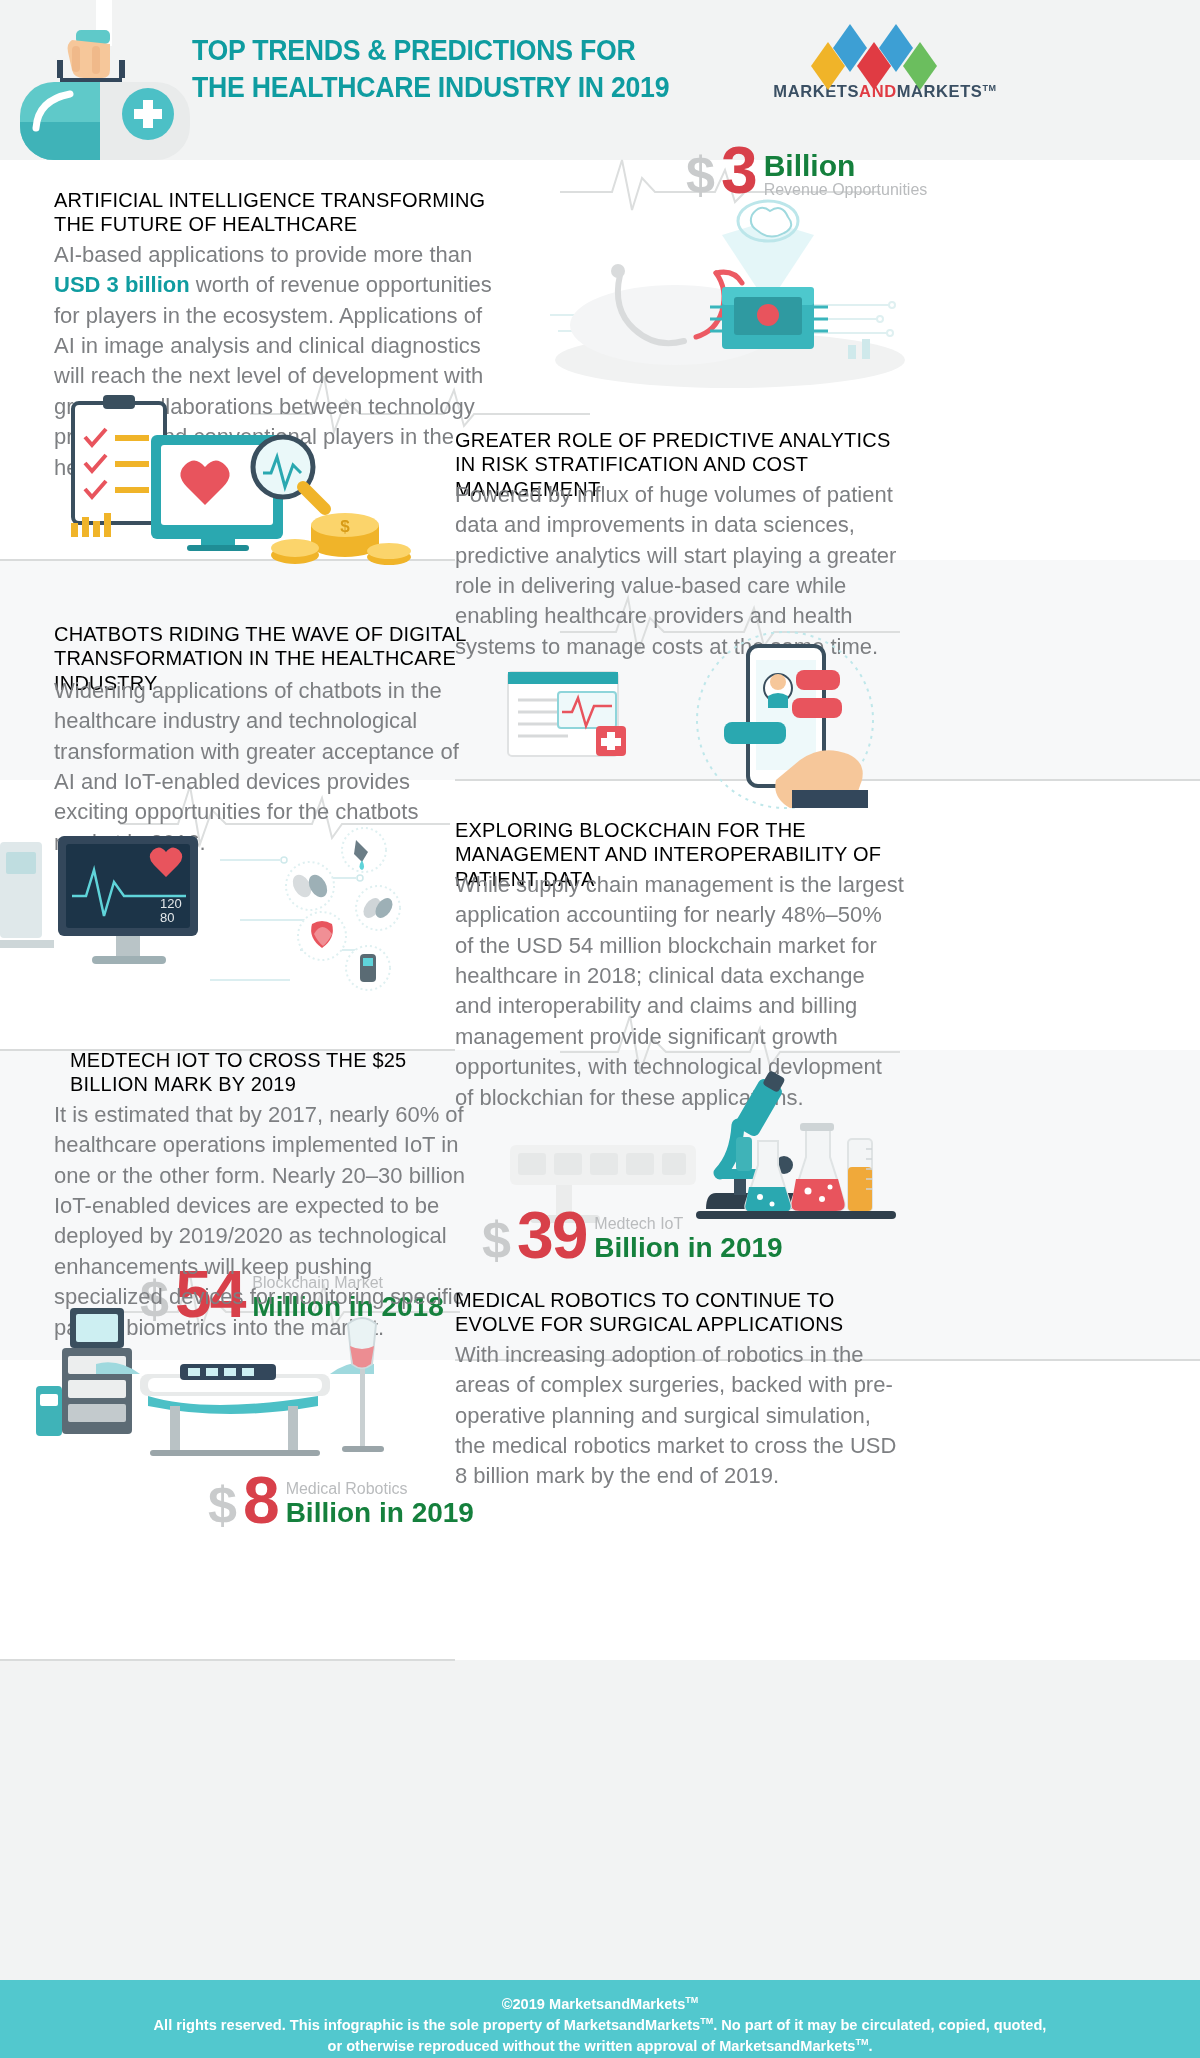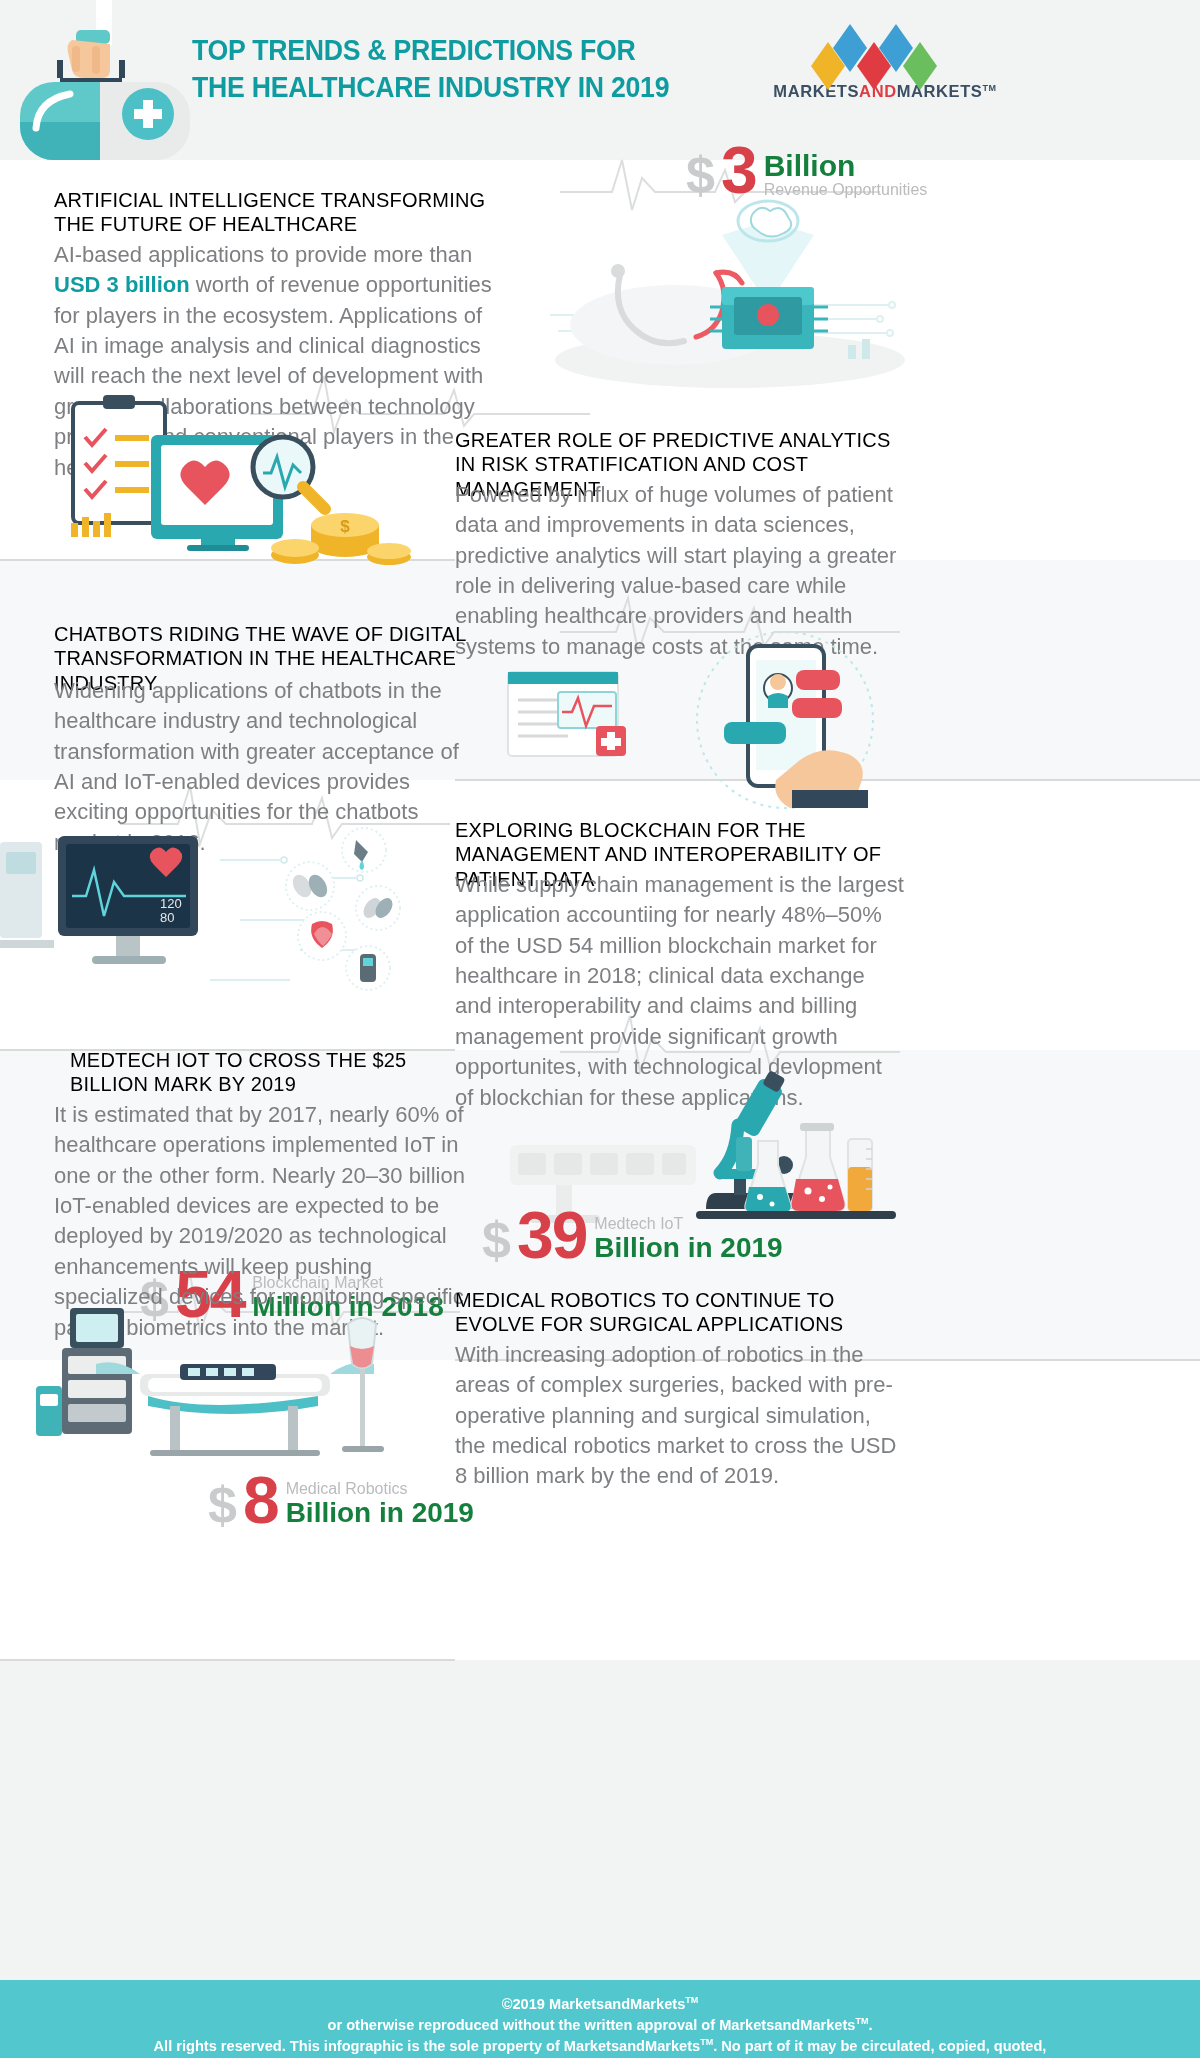--- a/index.html
+++ b/index.html
@@ -442,17 +442,17 @@
     <span class="dollar">$</span>
     <span class="num">8</span>
     <span class="labels">
       <span class="cap">Medical Robotics</span>
       <span class="unit">Billion in 2019</span>
     </span>
   </div>
 
   <div class="footer-txt">
     <div><span>©2019 MarketsandMarkets</span><span class="tm">TM</span></div>
+    <div><span>All rights reserved. This infographic is the sole property of MarketsandMarkets</span><span class="tm">TM</span><span>. No part of it may be circulated, copied, quoted,</span></div>
     <div><span>or otherwise reproduced without the written approval of MarketsandMarkets</span><span class="tm">TM</span><span>.</span></div>
-    <div><span>All rights reserved. This infographic is the sole property of MarketsandMarkets</span><span class="tm">TM</span><span>. No part of it may be circulated, copied, quoted,</span></div>
   </div>
 
 </div>
 
 </body></html>

